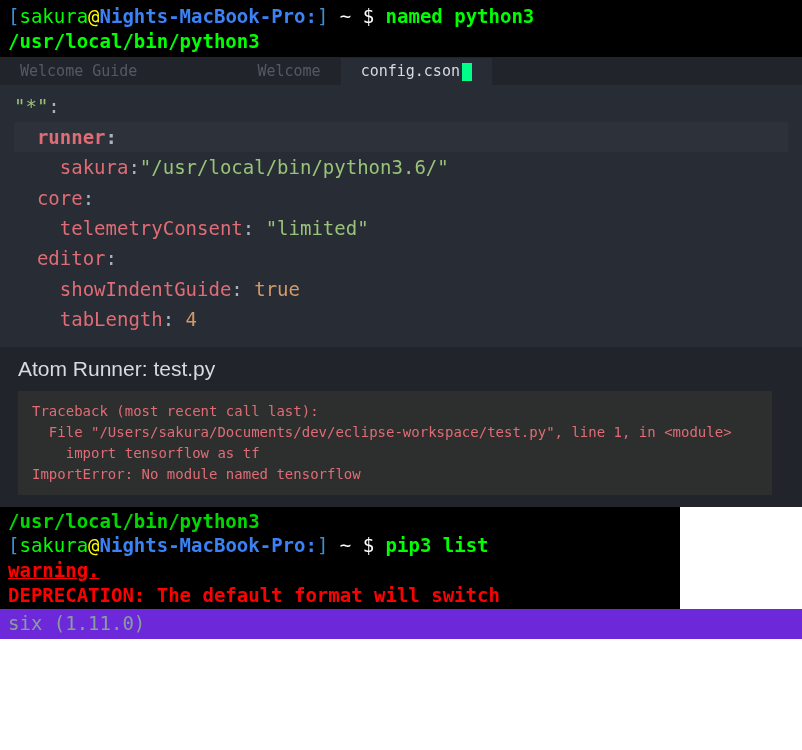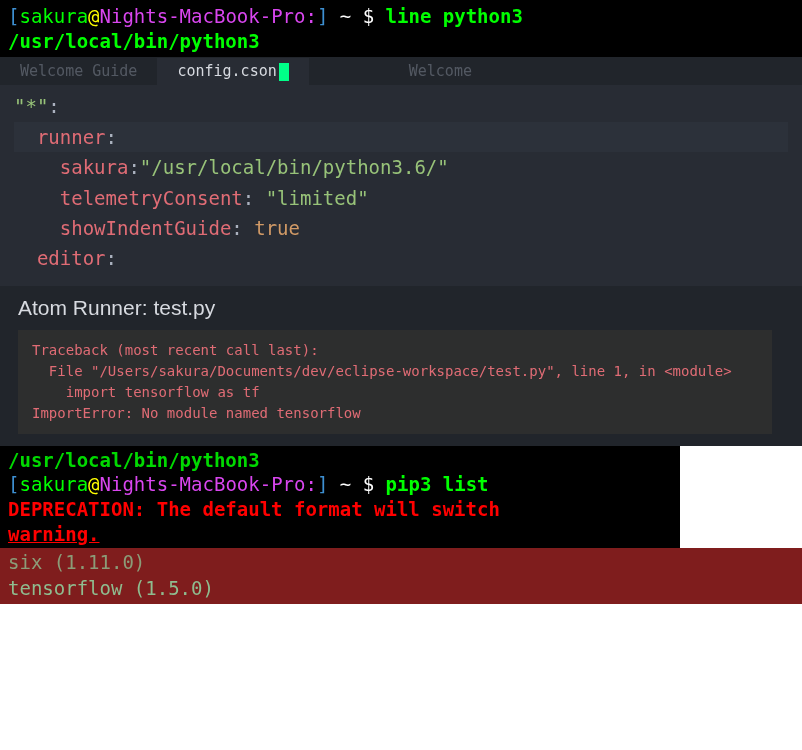--- a/index.html
+++ b/index.html
@@ -12,21 +12,21 @@
     }
     .terminal {
       background: #000000;
       padding: 4px 8px;
       font-size: 19px;
       line-height: 1.3;
     }
     .term-bracket { color: #3d8fd1; }
     .term-user { color: #00ff00; }
     .term-at { color: #ffff00; }
-    .term-host { color: #d946ef; }
+    .term-host { color: #3b82f6; font-weight: bold; }
     .term-tilde { color: #ffffff; }
     .term-dollar { color: #ffffff; }
     .term-cmd { color: #00ff00; font-weight: bold; }
     .term-output-green { color: #00ff00; font-weight: bold; }
 
     .editor-area {
       background: #a16207;
       border-radius: 32px;
     }
     .tab-bar {
@@ -58,20 +58,21 @@
     }
     .code-block {
       padding: 6px 14px 12px 14px;
       font-size: 19px;
       line-height: 1.6;
       background: #282c34;
     }
     .code-line { white-space: pre; }
     .code-line.highlight {
       background: #2c313a;
+      font-weight: bold;
     }
     .tok-string { color: #98c379; }
     .tok-key { color: #e06c75; }
     .tok-punc { color: #abb2bf; }
     .tok-bool { color: #d19a66; }
     .tok-num { color: #d19a66; }
 
     .runner-panel {
       background: #21252b;
       padding: 2px 26px 2px 14px;
@@ -96,69 +97,70 @@
       background: #000000;
       padding: 2px 8px;
       font-size: 19px;
       line-height: 1.3;
       width: 680px;
     }
     .term-green-bold { color: #00ff00; font-weight: bold; }
     .term-red-bold { color: #ff0000; font-weight: bold; }
 
     .trailing-area {
-      background: #7f1d1d;
+      background: #6d28d9;
       padding: 2px 8px;
       font-size: 19px;
       line-height: 1.35;
       color: #8fbc8f;
     }
   </style>
 </head>
 <body>
 
 <div class="terminal">
   <div>
-    <span class="term-bracket">[</span><span class="term-user">sakura</span><span class="term-at">@</span><span class="term-host">Nights-MacBook-Pro:</span><span class="term-bracket">]</span><span class="term-tilde"> ~</span><span class="term-dollar"> $ </span><span class="term-cmd">line python3</span>
+    <span class="term-bracket">[</span><span class="term-user">sakura</span><span class="term-at">@</span><span class="term-host">Nights-MacBook-Pro:</span><span class="term-bracket">]</span><span class="term-tilde"> ~</span><span class="term-dollar"> $ </span><span class="term-cmd">named python3</span>
   </div>
   <div class="term-output-green">/usr/local/bin/python3</div>
 </div>
 
 <div class="editor-area">
   <div class="tab-bar">
     <div class="tab" style="opacity:0.4;">Welcome Guide</div>
+    <div class="tab" style="opacity:0.4;padding-left:100px;">Welcome</div>
     <div class="tab active">
       <span>config.cson</span><span class="tab-cursor"></span>
     </div>
-    <div class="tab" style="opacity:0.4;padding-left:100px;">Welcome</div>
   </div>
 
   <div class="code-block">
     <div class="code-line"><span class="tok-string">"*"</span><span class="tok-punc">:</span></div>
     <div class="code-line highlight"><span class="tok-key">  runner</span><span class="tok-punc">:</span></div>
     <div class="code-line"><span class="tok-key">    sakura</span><span class="tok-punc">:</span><span class="tok-string">"/usr/local/bin/python3.6/"</span></div>
+    <div class="code-line"><span class="tok-key">  core</span><span class="tok-punc">:</span></div>
     <div class="code-line"><span class="tok-key">    telemetryConsent</span><span class="tok-punc">: </span><span class="tok-string">"limited"</span></div>
+    <div class="code-line"><span class="tok-key">  editor</span><span class="tok-punc">:</span></div>
     <div class="code-line"><span class="tok-key">    showIndentGuide</span><span class="tok-punc">: </span><span class="tok-bool">true</span></div>
-    <div class="code-line"><span class="tok-key">  editor</span><span class="tok-punc">:</span></div>
+    <div class="code-line"><span class="tok-key">    tabLength</span><span class="tok-punc">: </span><span class="tok-num">4</span></div>
   </div>
 
   <div class="runner-panel">
     <div class="runner-title">Atom Runner: test.py</div>
     <div class="runner-output"><span>Traceback (most recent call last):</span>
 <span>  File "/Users/sakura/Documents/dev/eclipse-workspace/test.py", line 1, in &lt;module&gt;</span>
 <span>    import tensorflow as tf</span>
 <span>ImportError: No module named tensorflow</span></div>
   </div>
 </div>
 
 <div class="term2">
   <div class="term-green-bold" style="opacity:0.85;">/usr/local/bin/python3</div>
   <div>
     <span class="term-bracket">[</span><span class="term-user">sakura</span><span class="term-at">@</span><span class="term-host">Nights-MacBook-Pro:</span><span class="term-bracket">]</span><span class="term-tilde"> ~</span><span class="term-dollar"> $ </span><span class="term-cmd">pip3 list</span>
   </div>
+  <div class="term-red-bold" style="text-decoration: underline;">warning.</div>
   <div class="term-red-bold">DEPRECATION: The default format will switch</div>
-  <div class="term-red-bold" style="text-decoration: underline;">warning.</div>
 </div>
 
 <div class="trailing-area">
   <div style="opacity:0.8;">six (1.11.0)</div>
-  <div>tensorflow (1.5.0)</div>
 </div>
 
 </body></html>

